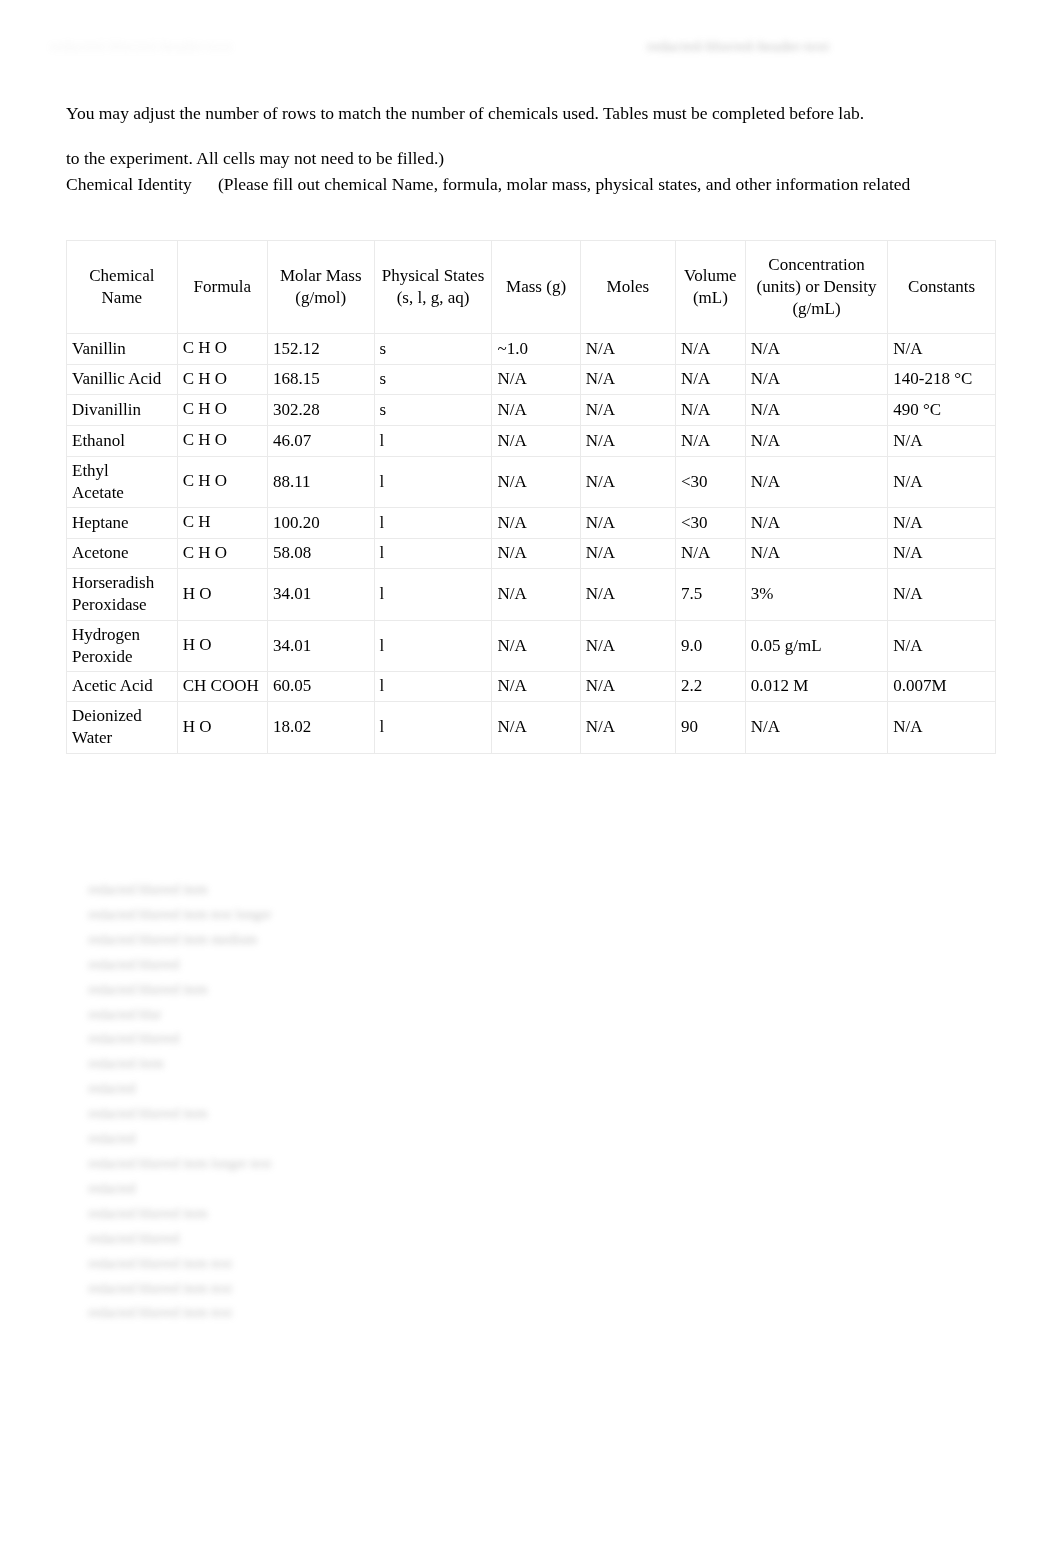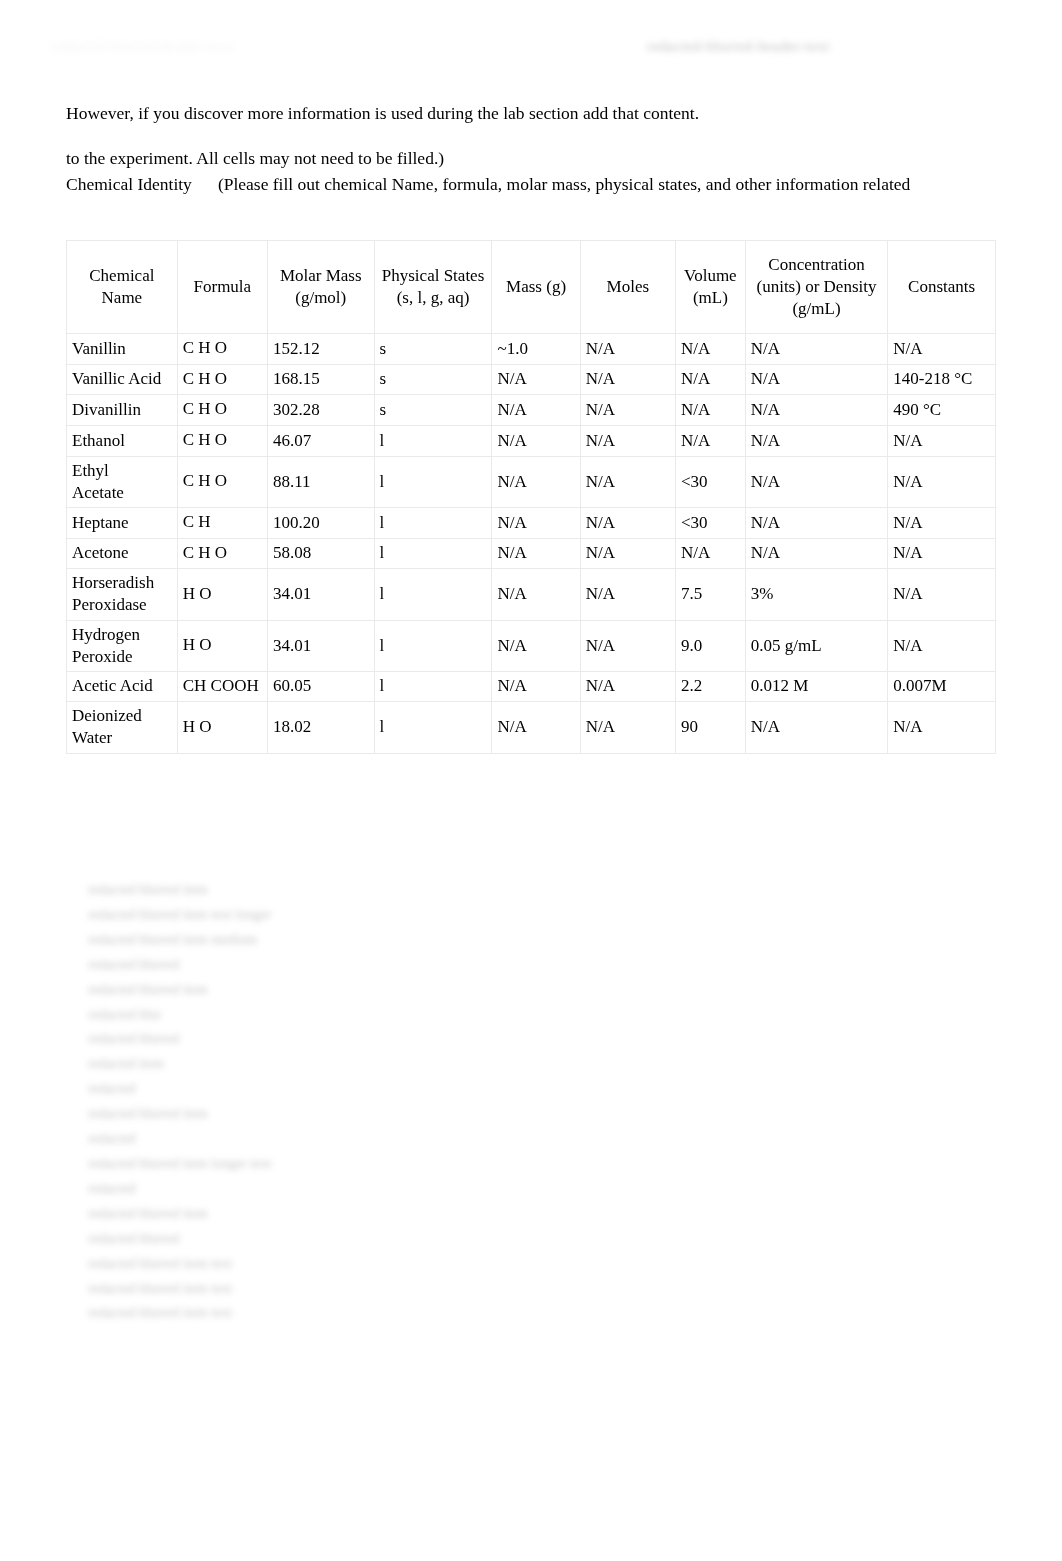--- a/index.html
+++ b/index.html
@@ -135,21 +135,21 @@
 </style>
 </head>
 <body>
 
 <div class="page-header">
   <span class="redact-blur hdr-left">redacted-blurred-header-text</span>
   <span class="redact-blur hdr-right">redacted-blurred-header-text</span>
 </div>
 
 <div class="intro-block">
-  <p> However, if you discover more information is used during the lab section add that content.</p>
+  <p>You may adjust the number of rows to match the number of chemicals used. Tables must be completed before lab.</p>
   <div class="intro-gap"></div>
   <p>to the experiment. All cells may not need to be filled.)</p>
   <p><span class="ci-label">Chemical Identity</span><span class="ci-spacer"></span><span>(Please fill out chemical Name, formula, molar mass, physical states, and other information related</span></p>
 </div>
 
 <div class="chem-table-wrap">
   <table class="chem-table">
     <colgroup>
       <col class="w-name">
         <col class="w-formula">

